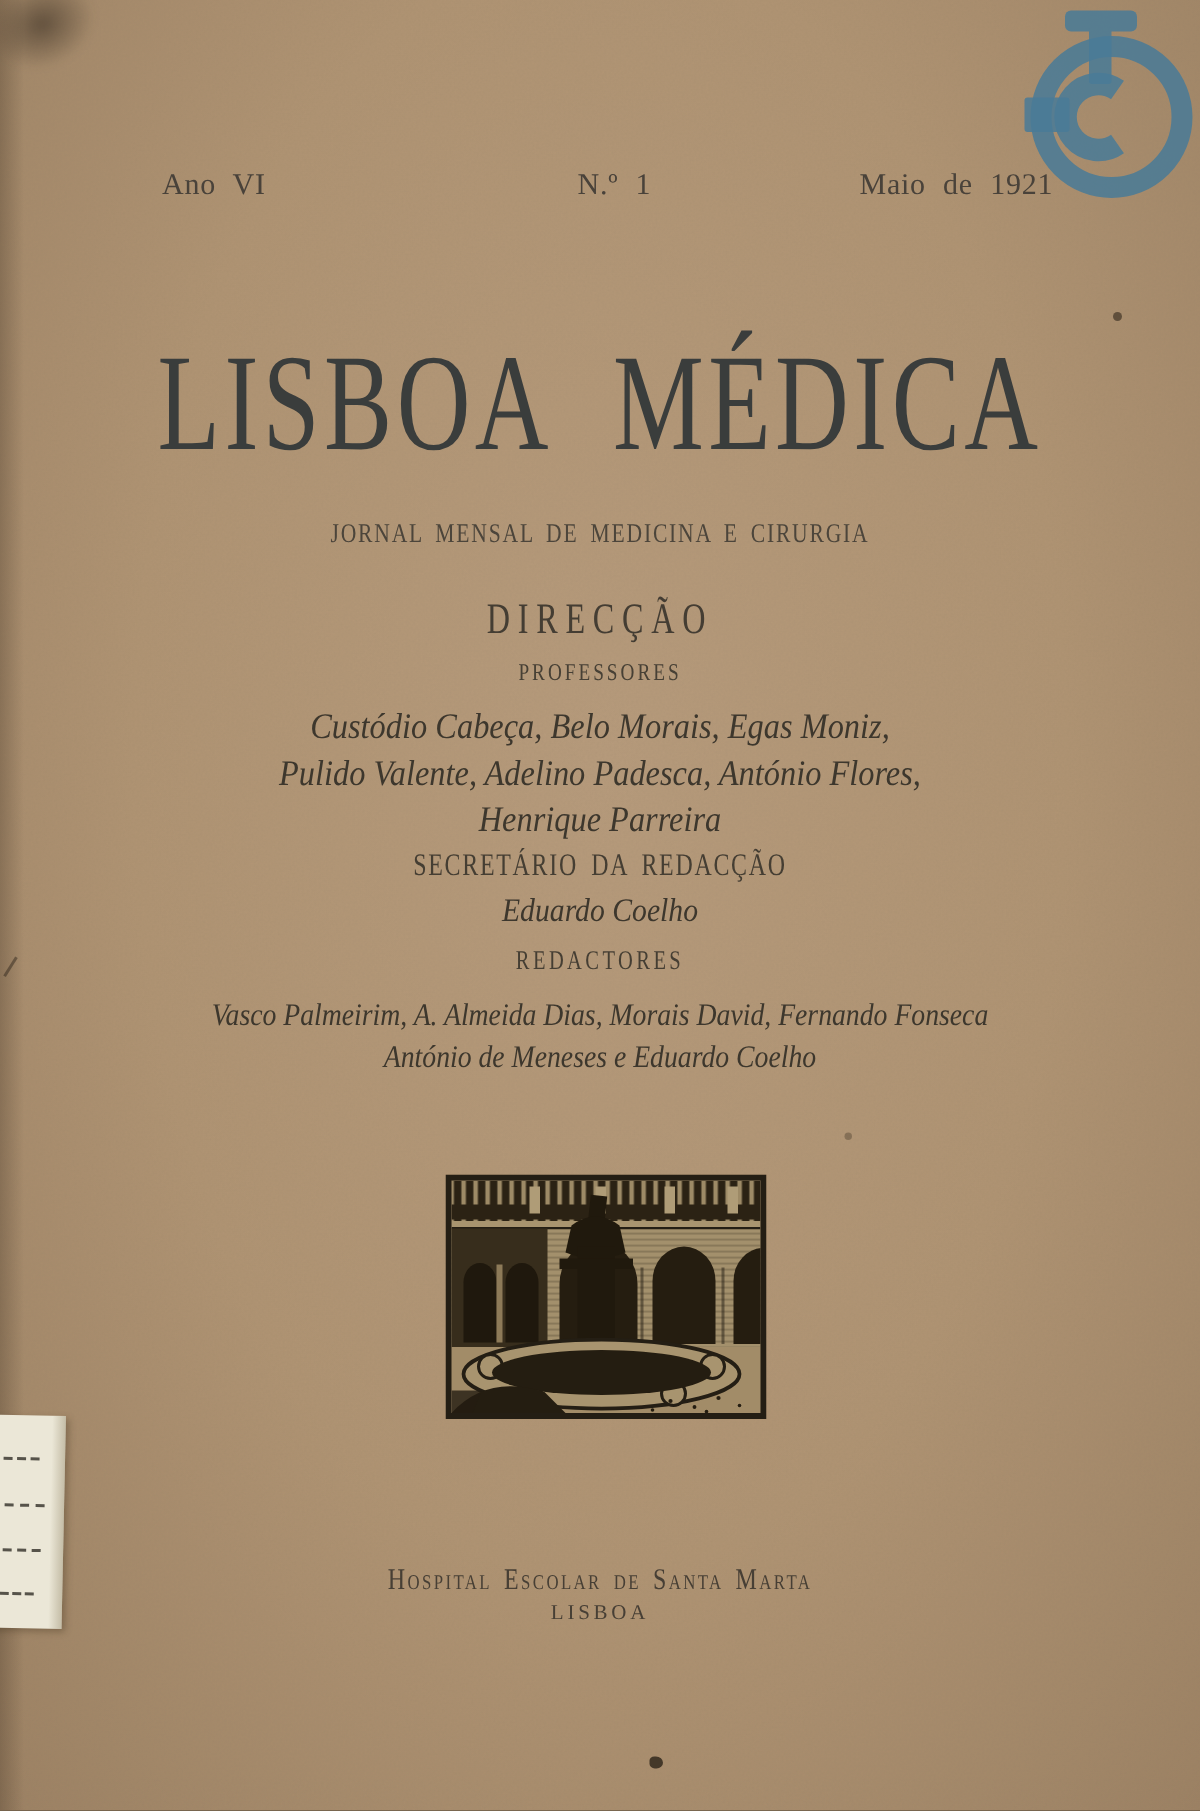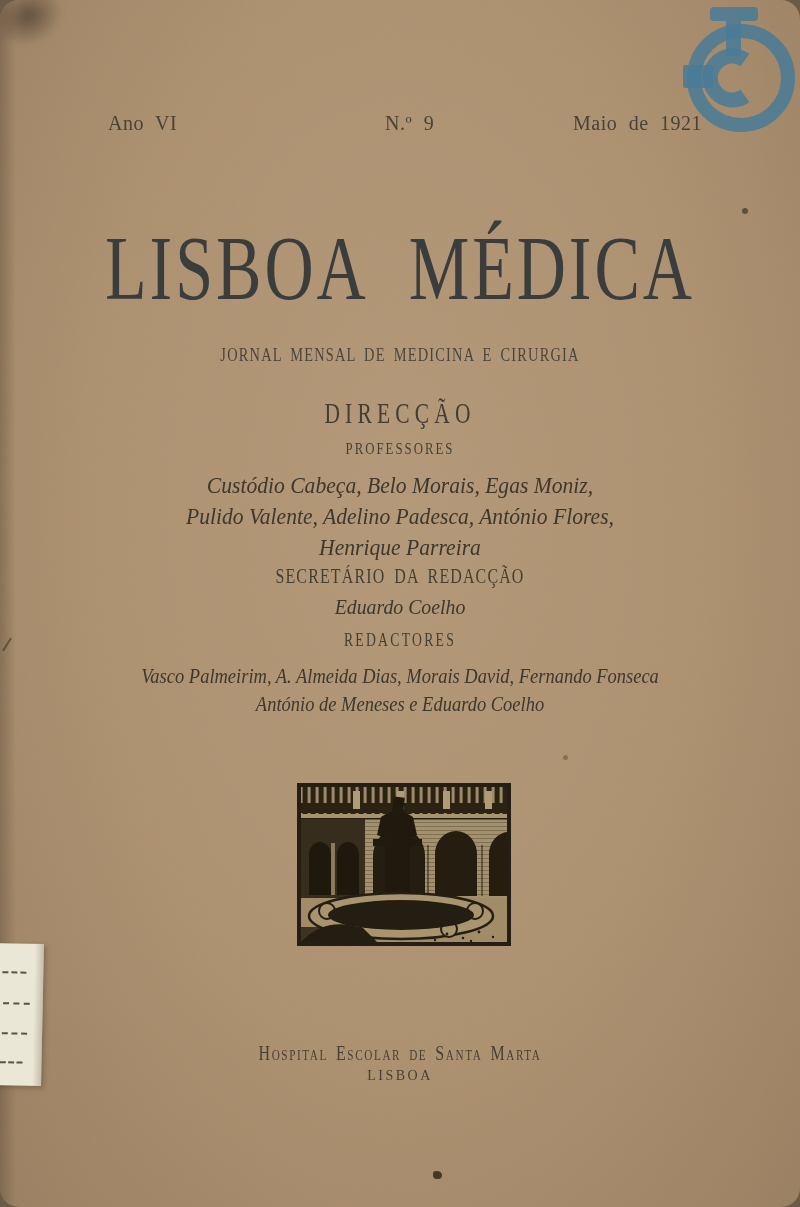--- a/index.html
+++ b/index.html
@@ -2,21 +2,20 @@
 <html lang="pt"><head>
 <meta charset="utf-8">
 <title>Lisboa Médica</title>
 <style>
   html,body{margin:0;padding:0;background:#6b5a46;}
   .page{
     position:relative;width:800px;height:1207px;overflow:hidden;margin:0 auto;
     background:radial-gradient(ellipse at 50% 42%, #b79b7c 0%, #b09473 55%, #9d8264 100%);
     font-family:"Liberation Serif","DejaVu Serif",serif;
     color:#45403a;
-    border-radius:19px;
   }
   .grain{position:absolute;inset:0;width:800px;height:1207px;opacity:.5;pointer-events:none;}
   .edge-shade{position:absolute;left:0;top:0;bottom:0;width:16px;
     background:linear-gradient(to right, rgba(58,44,30,.28), rgba(58,44,30,0));}
   .corner-smudge{position:absolute;left:-22px;top:-24px;width:100px;height:80px;
     background:radial-gradient(closest-side, rgba(45,35,25,.55), rgba(45,35,25,0) 72%);
     transform:rotate(-22deg);filter:blur(3px);}
   .abs{position:absolute;left:0;width:800px;text-align:center;}
   .squeeze{transform-origin:50% 50%;}
 
@@ -78,21 +77,21 @@
       <feColorMatrix type="matrix" values="0 0 0 0 0.22  0 0 0 0 0.17  0 0 0 0 0.11  0 0 0 0.22 0"></feColorMatrix>
     </filter>
     <rect width="800" height="1207" filter="url(#noise)"></rect>
   </svg>
 
   <div class="edge-shade"></div>
   <div class="corner-smudge"></div>
 
   <div class="hdr">
     <span class="vol">Ano VI</span>
-    <span class="iss">N.º 9</span>
+    <span class="iss">N.º 1</span>
     <span class="dat">Maio de 1921</span>
   </div>
 
   <svg class="stamp" viewBox="0 0 145 145" aria-hidden="true">
     <g fill="none" stroke="#4a7b97" opacity="0.86">
       <circle cx="79" cy="84" r="47" stroke-width="14"></circle>
       <path d="M83 66 A 22 22 0 1 0 83 102" stroke-width="15"></path>
     </g>
     <g fill="#4a7b97" opacity="0.86">
       <rect x="48" y="13" width="48" height="14" rx="4"></rect>

